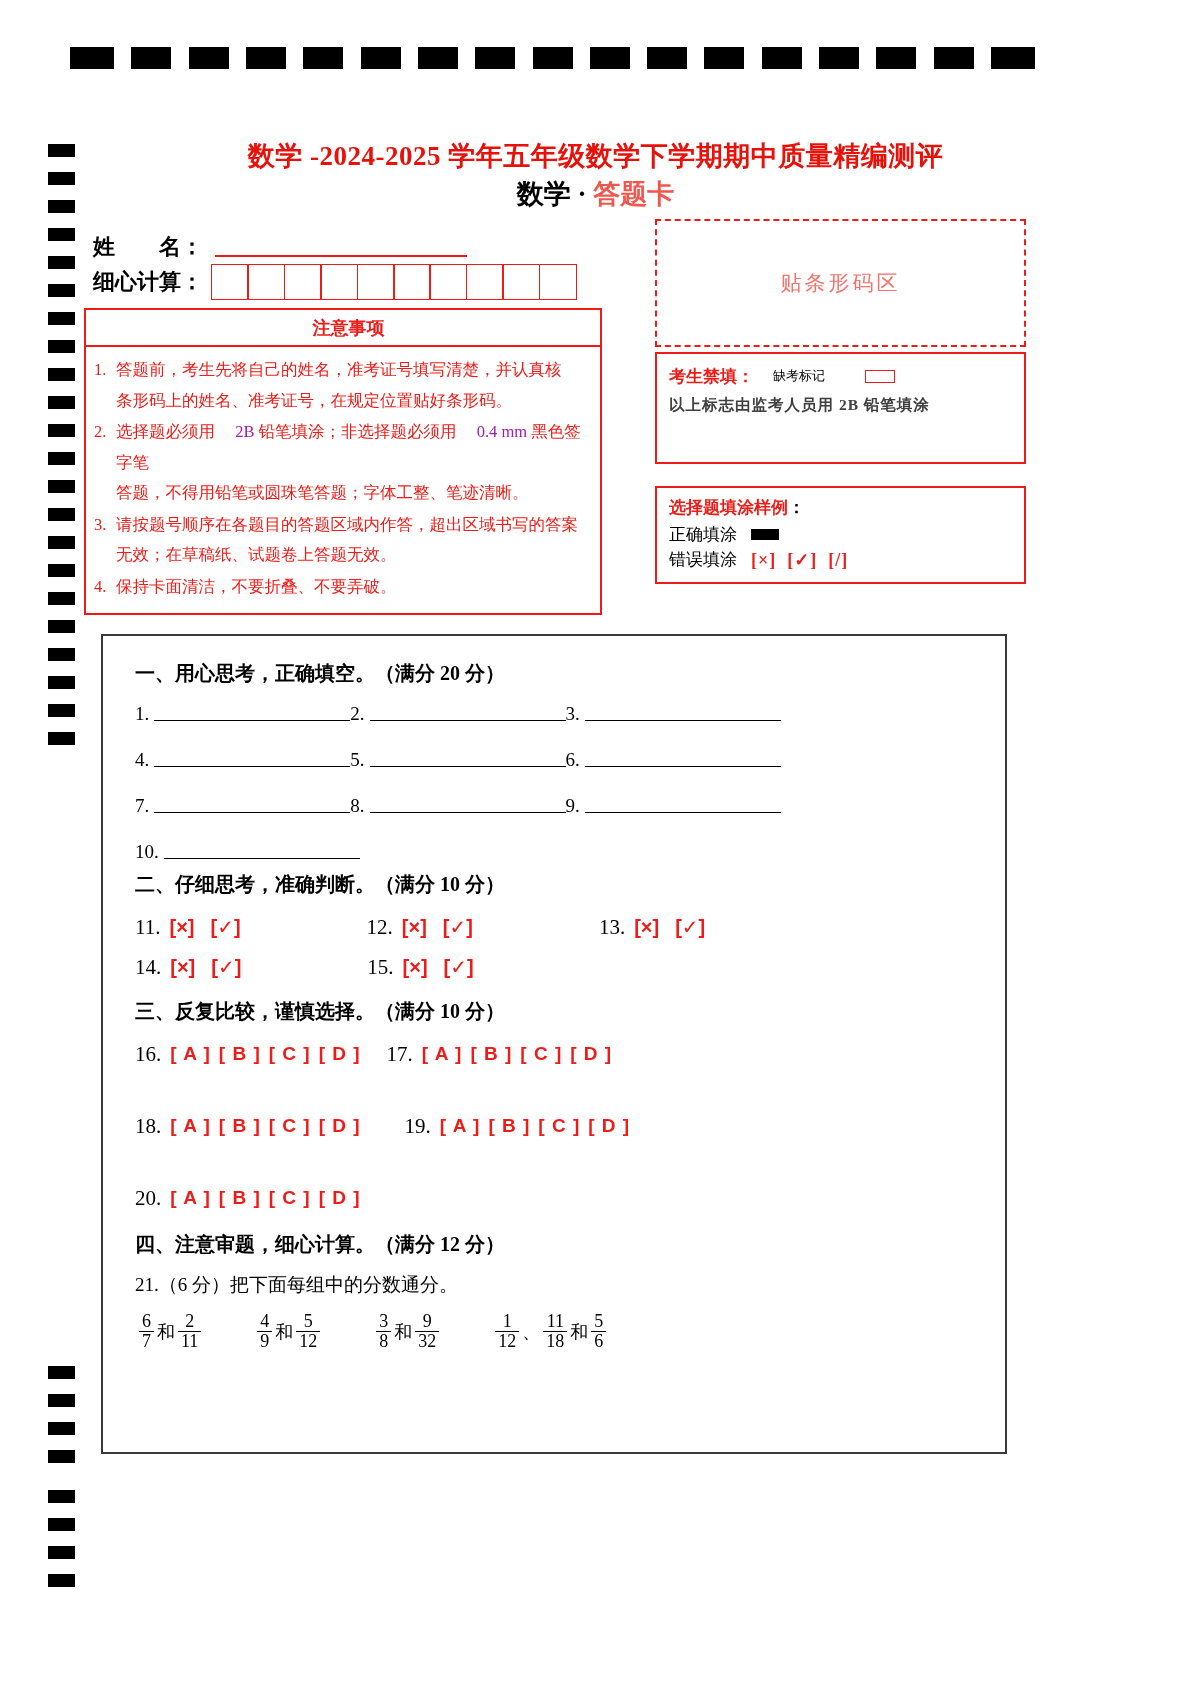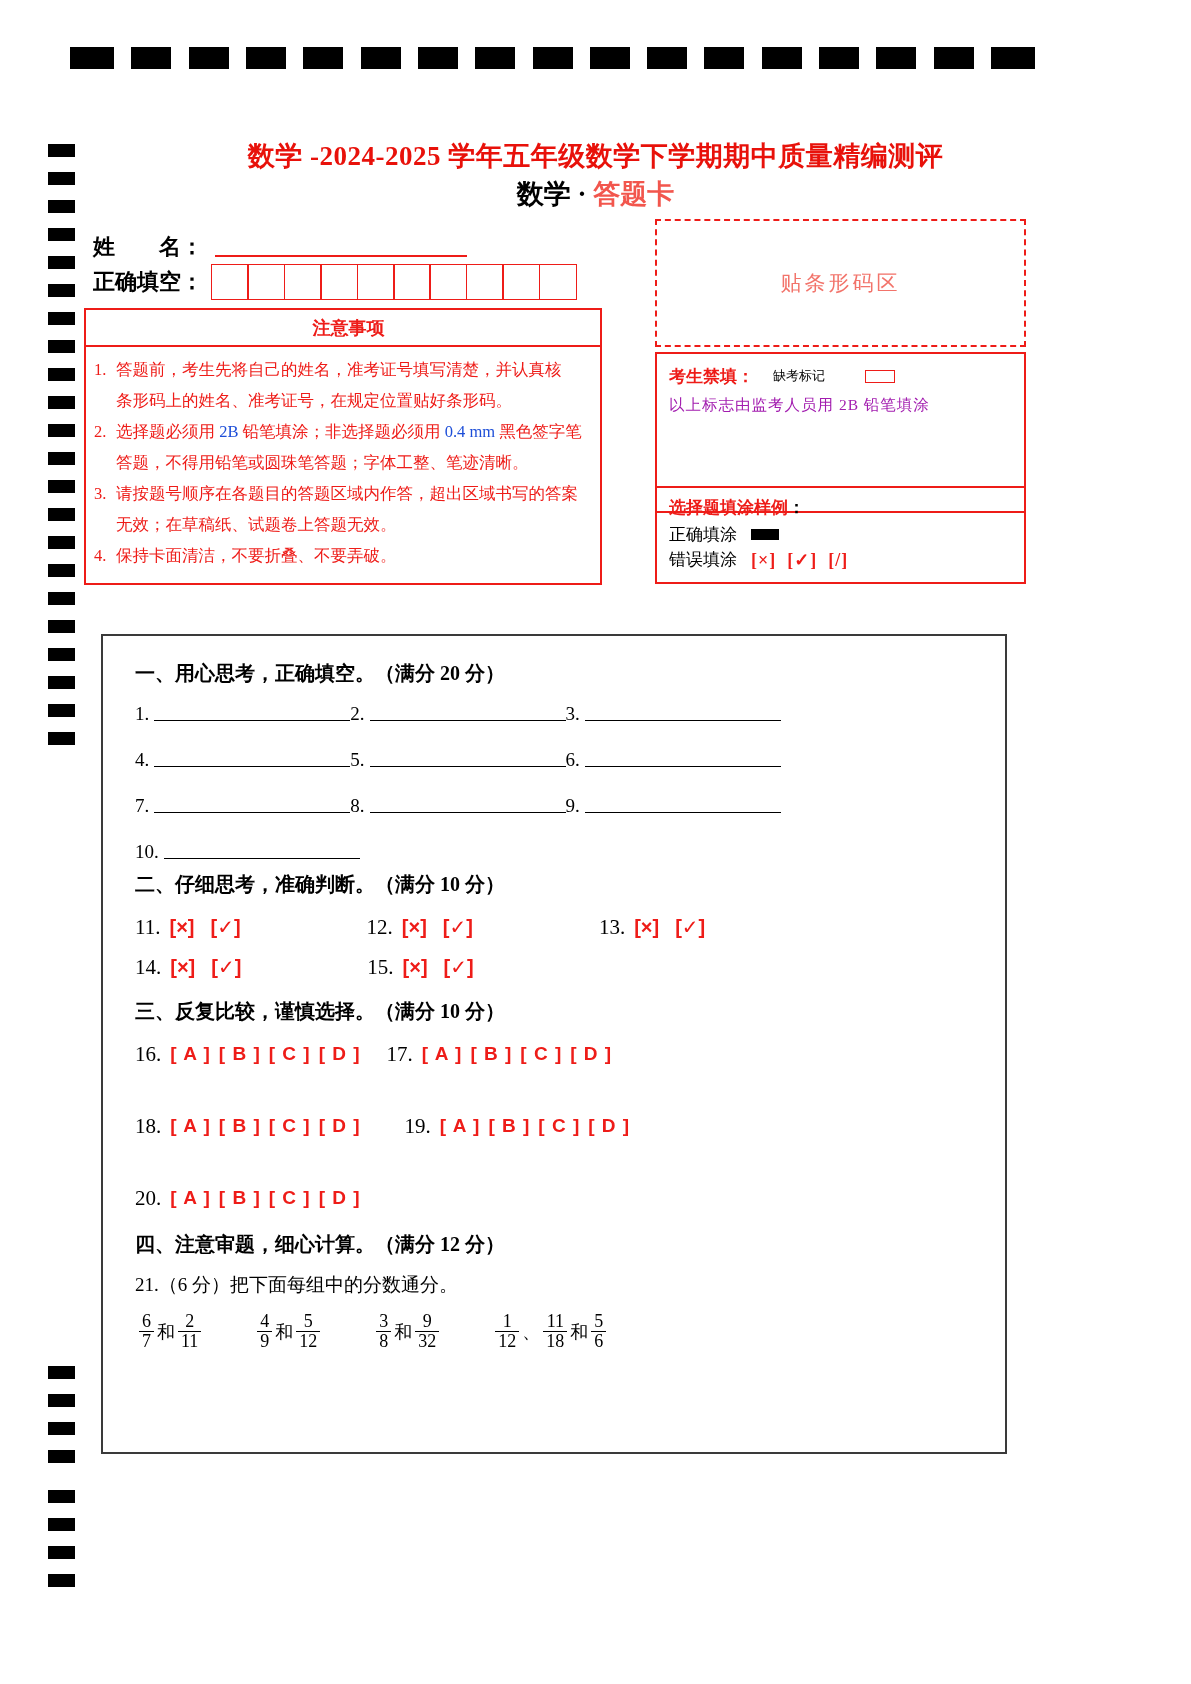--- a/index.html
+++ b/index.html
@@ -143,21 +143,21 @@
     font-size: 16.5px;
     line-height: 1.85;
     margin-bottom: 1px;
   }
   .notice-num {
     width: 22px;
     flex: 0 0 22px;
     text-align: left;
   }
   .notice-text { flex: 1; }
-  .notice-text .blk { color: #1d4ed8; }
+  .notice-text .blk { color: #a21caf; margin-left: 16px; }
 
   
   #barcode-area {
     position: absolute;
     left: 655px; top: 219px;
     width: 371px;
     height: 128px;
     border: 2px dashed #ee1c18;
     box-sizing: border-box;
     display: flex;
@@ -169,21 +169,21 @@
     font-size: 21px;
     color: #f2736a;
     letter-spacing: 3px;
   }
 
   
   #forbidden-box {
     position: absolute;
     left: 655px; top: 352px;
     width: 371px;
-    height: 161px;
+    height: 112px;
     border: 2px solid #ee1c18;
     box-sizing: border-box;
     padding: 9px 12px 0 12px;
   }
   .fb-row {
     display: flex;
     align-items: center;
     height: 26px;
   }
   #fb-title {
@@ -202,23 +202,23 @@
     flex: 0 0 92px;
   }
   .fb-empty-box {
     width: 30px;
     height: 13px;
     border: 1.8px solid #ee1c18;
     box-sizing: border-box;
   }
   #fb-footnote {
     font-family: "Liberation Serif", "DejaVu Serif", serif;
-    font-weight: normal;
+    font-weight: bold;
     font-size: 15.5px;
-    color: #a21caf;
+    color: #404040;
     letter-spacing: 1px;
     margin-top: 6px;
   }
 
   
   #sample-box {
     position: absolute;
     left: 655px; top: 486px;
     width: 371px;
     height: 98px;
@@ -431,21 +431,21 @@
 <div id="title-main">数学 -2024-2025 学年五年级数学下学期期中质量精编测评</div>
 <div id="title-sub">
   <span class="blk">数学 · </span><span class="red">答题卡</span>
 </div>
 
 <div id="name-row">
   <span id="name-label">姓　　名：</span>
   <span id="name-line"></span>
 </div>
 <div id="id-row">
-  <span id="id-label">正确填空：</span>
+  <span id="id-label">细心计算：</span>
   <span id="id-boxes">
       <div class="id-cell"></div>
       <div class="id-cell"></div>
       <div class="id-cell"></div>
       <div class="id-cell"></div>
       <div class="id-cell"></div>
       <div class="id-cell"></div>
       <div class="id-cell"></div>
       <div class="id-cell"></div>
       <div class="id-cell"></div>

